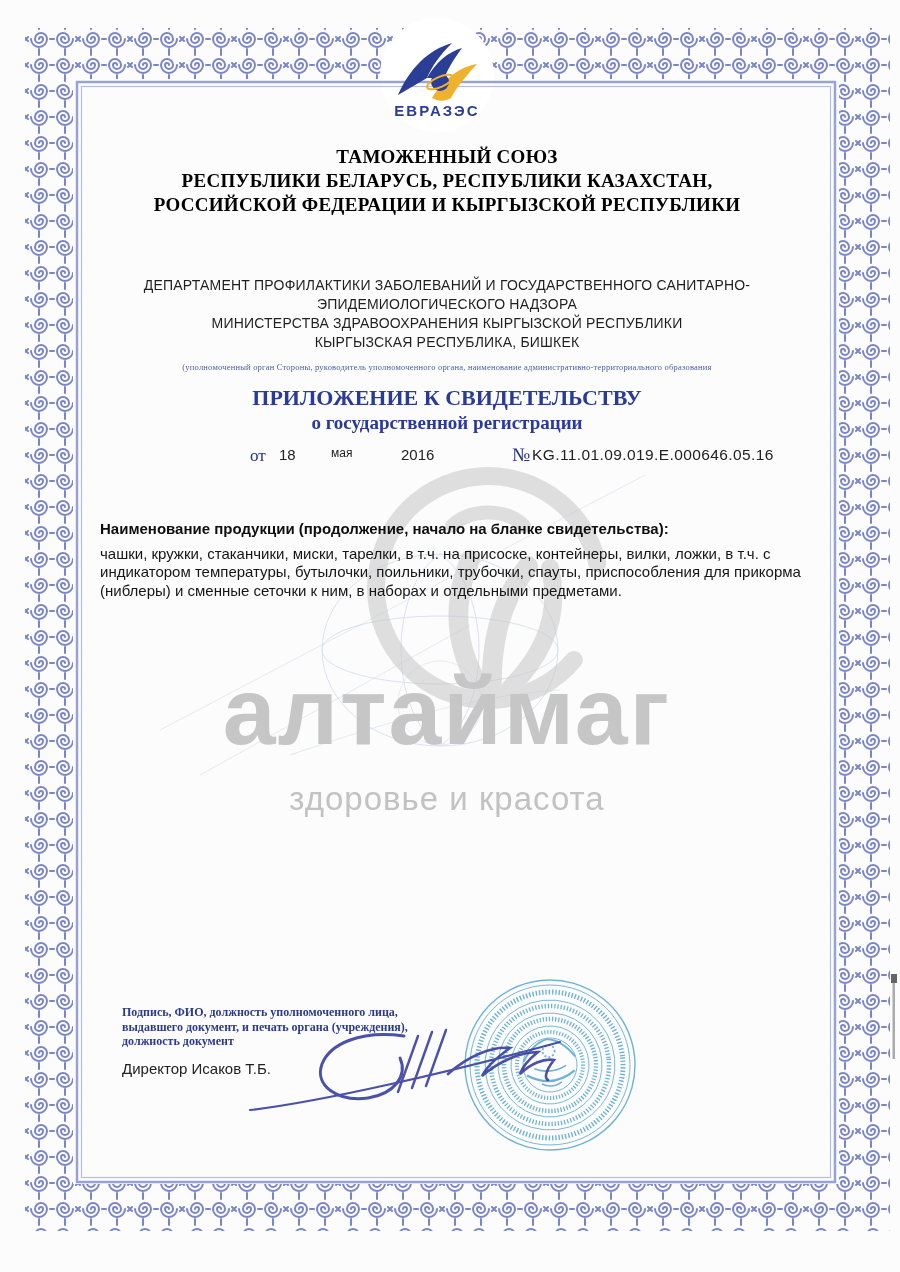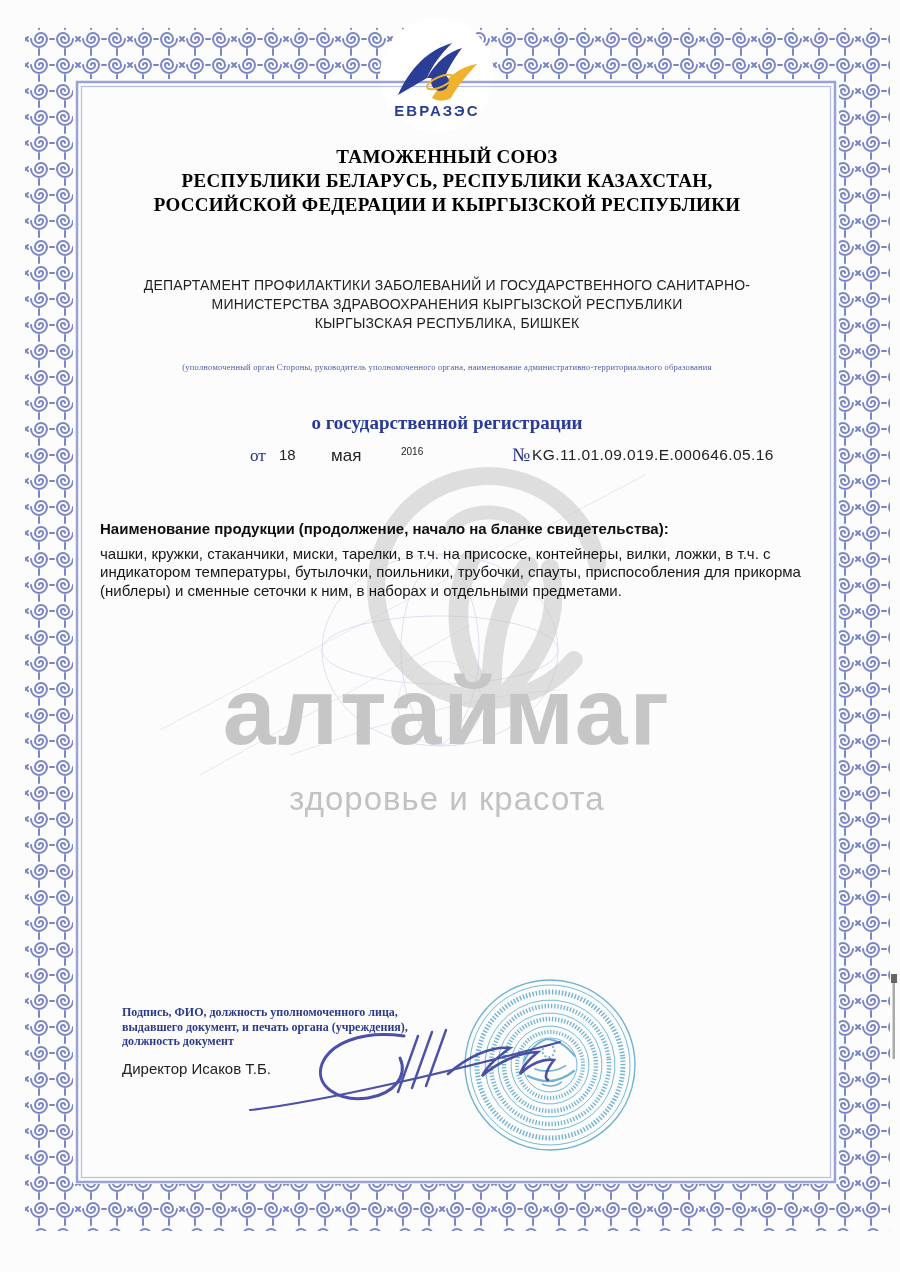--- a/index.html
+++ b/index.html
@@ -16,22 +16,22 @@
                   color:#4d5ba8;letter-spacing:.2px;}
   .doc-title1{top:386px;font-family:"Liberation Serif",serif;font-weight:bold;
               color:#2a3a99;font-size:22px;line-height:24px;}
   .doc-title2{top:412px;font-family:"Liberation Serif",serif;font-weight:bold;
               color:#2a3a99;font-size:19px;line-height:22px;}
   .form-row{top:446px;left:0;width:900px;height:24px;}
   .form-row span{position:absolute;white-space:nowrap;}
   .lbl-blue{font-family:"Liberation Serif",serif;font-weight:normal;color:#223180;}
   .from-lbl{left:250px;font-size:17px;}
   .day{left:279px;font-size:15px;color:#222;}
-  .month{left:331px;font-size:17px;color:#222;}
-  .year{left:401px;font-size:10px;color:#222;}
+  .month{left:331px;font-size:12px;color:#222;}
+  .year{left:401px;font-size:15px;color:#222;}
   .num-lbl{left:512px;font-size:19px;top:-2px;}
   .num-val{left:532px;font-size:15.5px;letter-spacing:.4px;color:#222;}
   .product{left:100px;top:520px;width:716px;font-size:15px;line-height:18.5px;color:#161616;}
   .product-label{font-weight:bold;margin-bottom:6px;color:#0e0e0e;}
   .wm-brand{top:664px;font-size:95px;line-height:95px;font-weight:bold;color:#c6c6c6;
             letter-spacing:2px;text-align:center;}
   .wm-tagline{top:782px;font-size:33px;line-height:34px;color:#c2c2c2;letter-spacing:1px;}
   .sign-caption{left:122px;top:1005px;font-family:"Liberation Serif",serif;font-weight:bold;
                 font-size:12px;line-height:14.5px;color:#2c3a8c;}
   .signer{left:122px;top:1060px;font-size:15px;color:#222;}
@@ -74,26 +74,28 @@
   </svg>
 
   <div class="abs ctr union-header z3">
     <div>ТАМОЖЕННЫЙ СОЮЗ</div>
     <div>РЕСПУБЛИКИ БЕЛАРУСЬ, РЕСПУБЛИКИ КАЗАХСТАН,</div>
     <div>РОССИЙСКОЙ ФЕДЕРАЦИИ И КЫРГЫЗСКОЙ РЕСПУБЛИКИ</div>
   </div>
 
   <div class="abs ctr issuer z3">
     <div>ДЕПАРТАМЕНТ ПРОФИЛАКТИКИ ЗАБОЛЕВАНИЙ И ГОСУДАРСТВЕННОГО САНИТАРНО-</div>
+    <div>ЭПИДЕМИОЛОГИЧЕСКОГО НАДЗОРА</div>
     <div>МИНИСТЕРСТВА ЗДРАВООХРАНЕНИЯ КЫРГЫЗСКОЙ РЕСПУБЛИКИ</div>
     <div>КЫРГЫЗСКАЯ РЕСПУБЛИКА, БИШКЕК</div>
   </div>
 
   <div class="abs ctr issuer-caption z3">(уполномоченный орган Стороны, руководитель уполномоченного органа, наименование административно-территориального образования</div>
 
+  <div class="abs ctr doc-title1 z3">ПРИЛОЖЕНИЕ К СВИДЕТЕЛЬСТВУ</div>
   <div class="abs ctr doc-title2 z3">о государственной регистрации</div>
 
   <div class="abs form-row z3">
     <span class="lbl-blue from-lbl">от</span>
     <span class="day">18</span>
     <span class="month">мая</span>
     <span class="year">2016</span>
     <span class="lbl-blue num-lbl">№</span>
     <span class="num-val">KG.11.01.09.019.Е.000646.05.16</span>
   </div>

